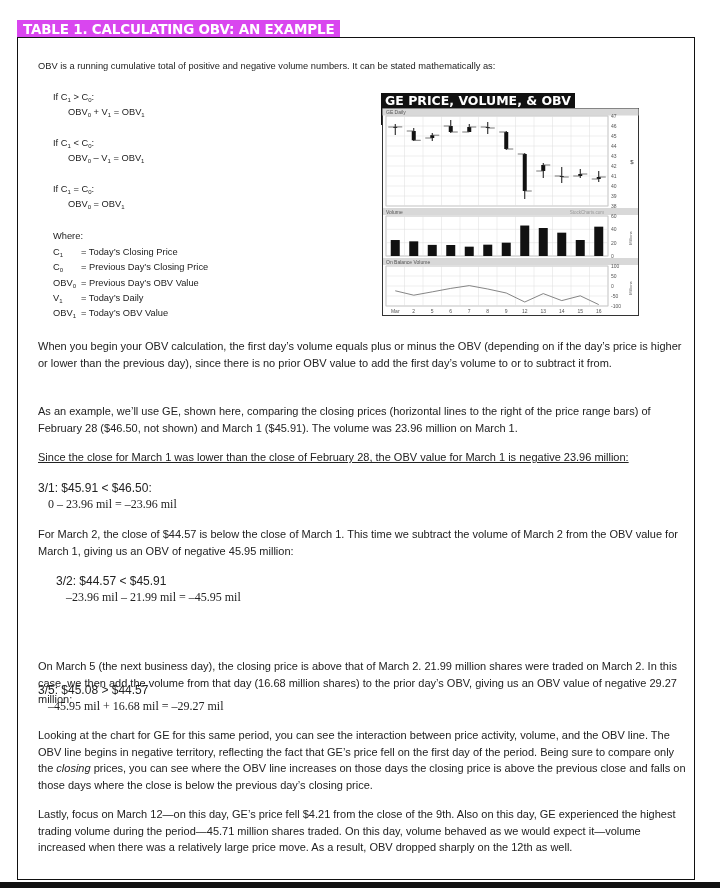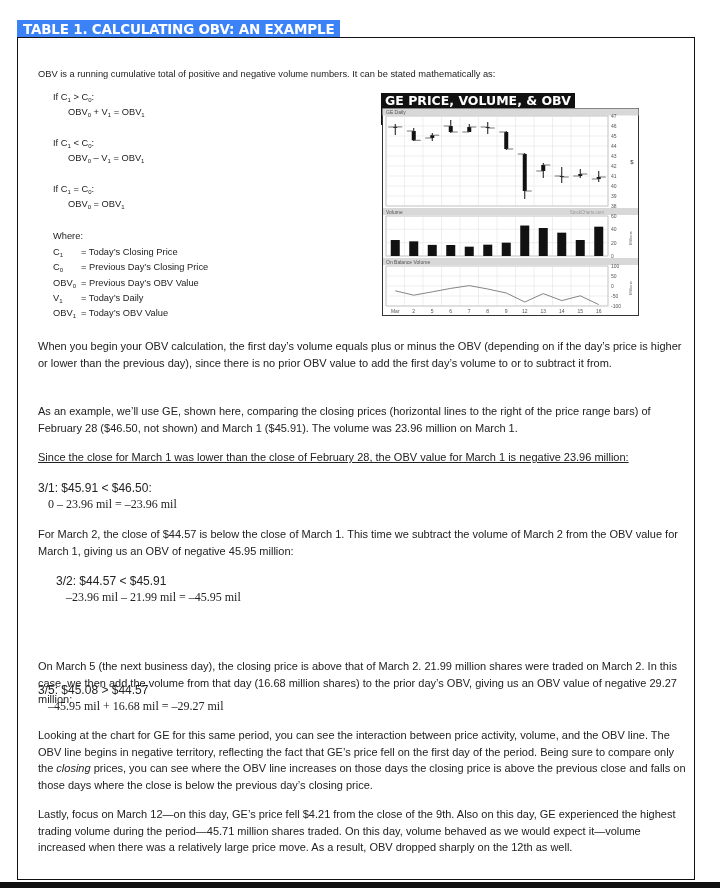--- a/index.html
+++ b/index.html
@@ -1,24 +1,24 @@
 <!DOCTYPE html>
 <html><head>
 <meta charset="utf-8">
 <style>
   html, body { margin:0; padding:0; background:#fff; }
   body { width:720px; height:888px; position:relative; overflow:hidden;
          font-family:"Liberation Sans", sans-serif; color:#222; }
-  .title-tab { position:absolute; left:17px; top:20px; height:18px; background:#3b82f6; color:#fff;
+  .title-tab { position:absolute; left:17px; top:20px; height:18px; background:#d946ef; color:#fff;
                font-family:"DejaVu Sans", sans-serif; font-weight:bold; font-size:13.5px; line-height:18px;
                padding:0 6px 0 6px; letter-spacing:-0.2px; }
   .box { position:absolute; left:17px; top:37px; width:678px; height:843px; border:1.5px solid #111;
          border-left-width:1.5px; box-sizing:border-box; }
   .bottom-bar { position:absolute; left:0; top:882px; width:720px; height:6px; background:#111; }
-  .t { position:absolute; font-size:10.4px; line-height:16.5px; color:#222; white-space:nowrap;margin-top:8px; }
+  .t { position:absolute; font-size:10.4px; line-height:16.5px; color:#222; white-space:nowrap; }
   .p { position:absolute; left:38px; width:650px; font-size:11px; line-height:16.5px; color:#222; }
   sub { font-size:6px; vertical-align:-2px; }
   .formula { position:absolute; left:53px; font-size:9.3px; line-height:14px; white-space:nowrap; }
   .where-row { position:absolute; left:53px; font-size:9.3px; line-height:14px; white-space:nowrap; }
   .where-row .sym { display:inline-block; width:28px; }
   .calc { position:absolute; left:38px; font-size:12px; line-height:16px; white-space:nowrap; }
   .calc .indent { padding-left:10px;font-family:Liberation Serif, serif; }
   
   .chart-title { position:absolute; left:381px; top:93px; height:32px; background:#111; color:#fff;
                  font-family:"DejaVu Sans", sans-serif; font-weight:bold; font-size:12.5px; line-height:15px; padding:0 4px; }

